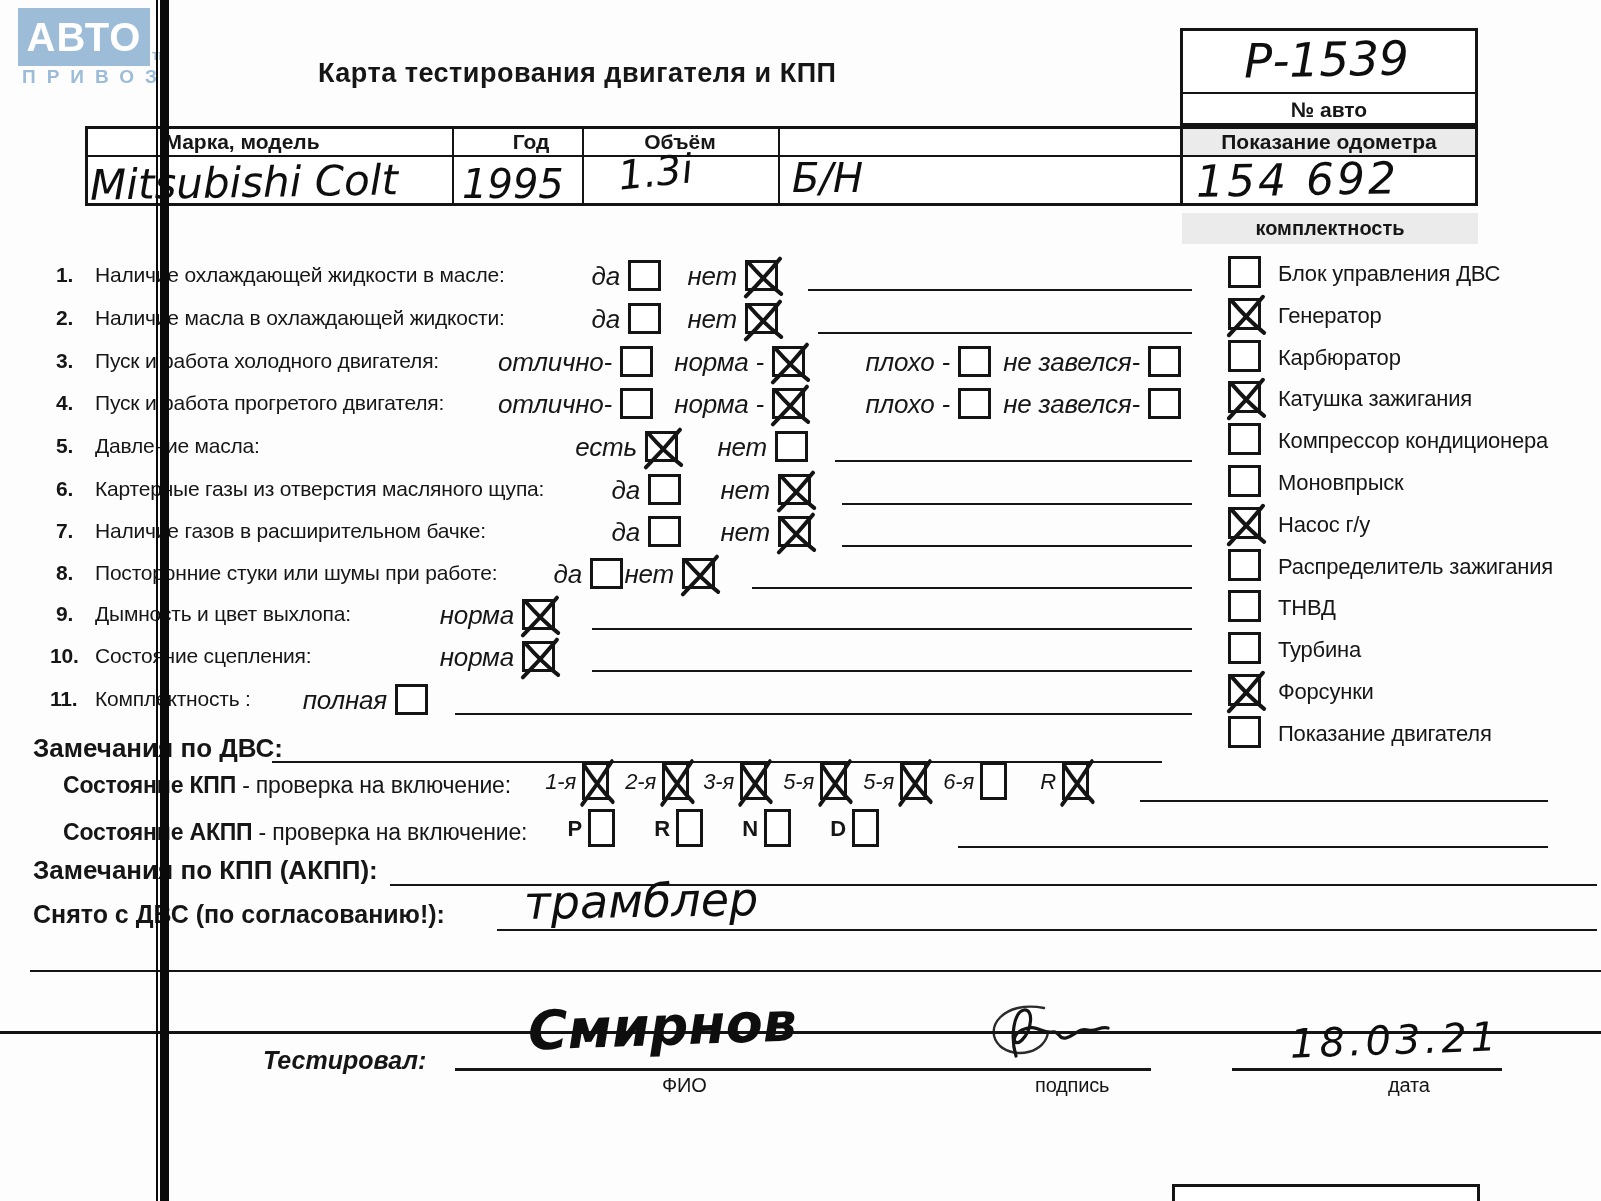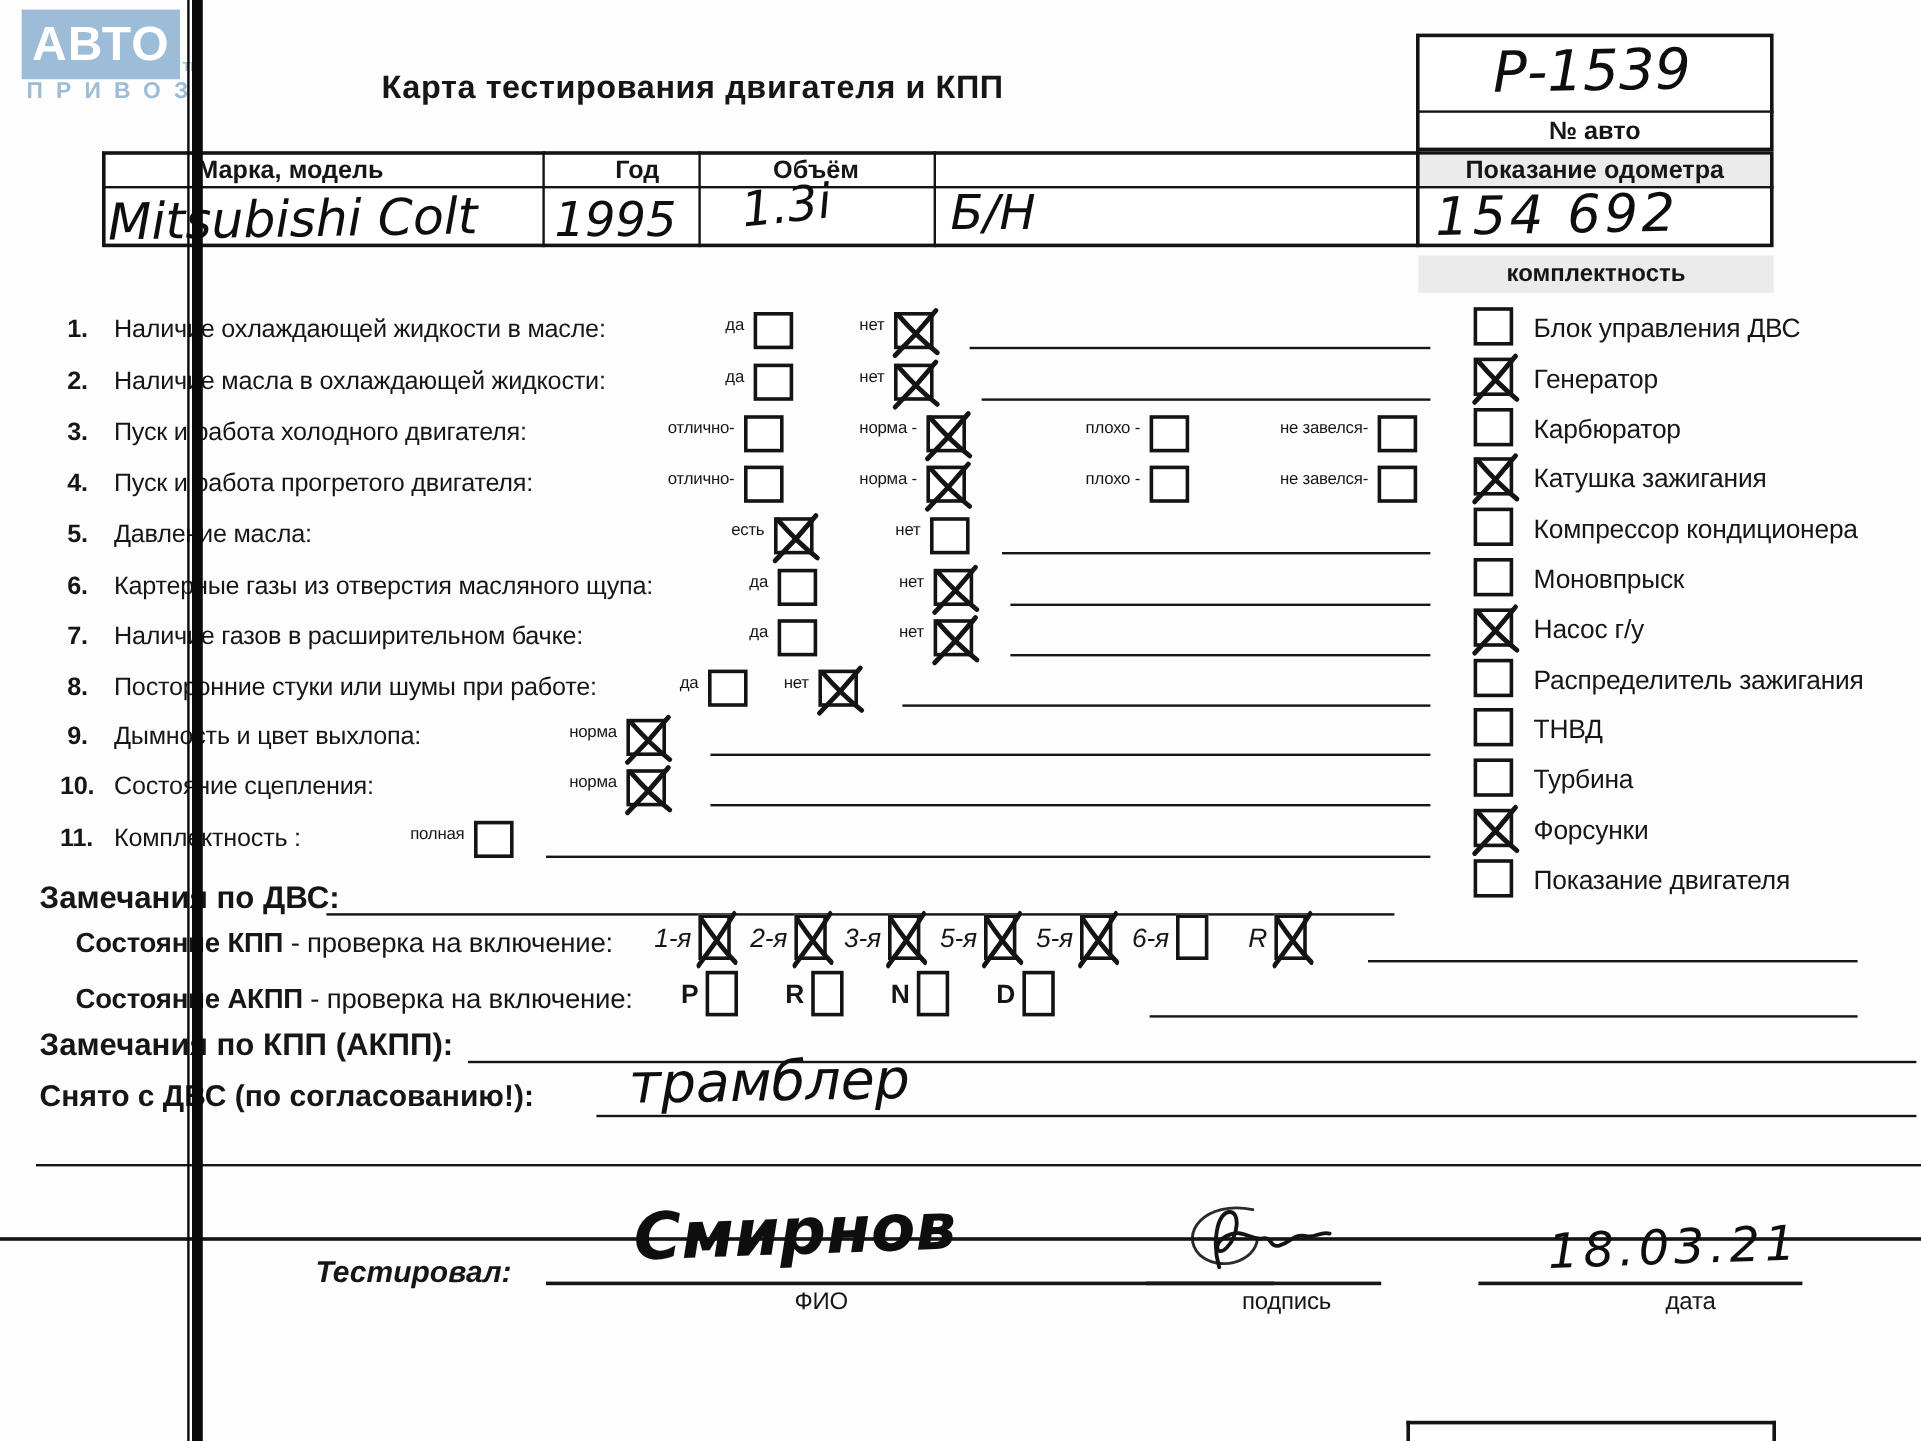--- a/index.html
+++ b/index.html
@@ -1,21 +1,21 @@
 <!DOCTYPE html>
 <html><head>
 <meta charset="utf-8">
 <style>
   html,body{margin:0;padding:0;background:#888;}
   .page{position:relative;width:1601px;height:1201px;background:#fdfdfd;overflow:hidden;
         font-family:"Liberation Sans",sans-serif;color:#161616;}
   .abs{position:absolute;}
   .lbl{position:absolute;font-size:21px;line-height:1.15;letter-spacing:-0.2px;white-space:nowrap;}
   .num{font-weight:bold;}
-  .opt{font-size:14px;}
+  .opt{font-style:italic;font-size:26px;}
   .cb{position:absolute;box-sizing:border-box;border:3px solid #141414;background:#fff;}
   .xmark{position:absolute;pointer-events:none;}
   .xmark path{stroke:#141414;stroke-width:3.4;fill:none;stroke-linecap:round;}
   .bline{position:absolute;border-bottom:2px solid #161616;}
   .thick{border-bottom-width:3px;}
   .hw{position:absolute;font-family:cursive,"DejaVu Sans",sans-serif;font-style:italic;
       color:#0e0e0e;white-space:nowrap;line-height:1;}
   .h1{position:absolute;font-weight:bold;font-size:26px;white-space:nowrap;}
   .cell-h{position:absolute;font-weight:bold;font-size:21px;text-align:center;}
   .vline{position:absolute;background:#141414;}

